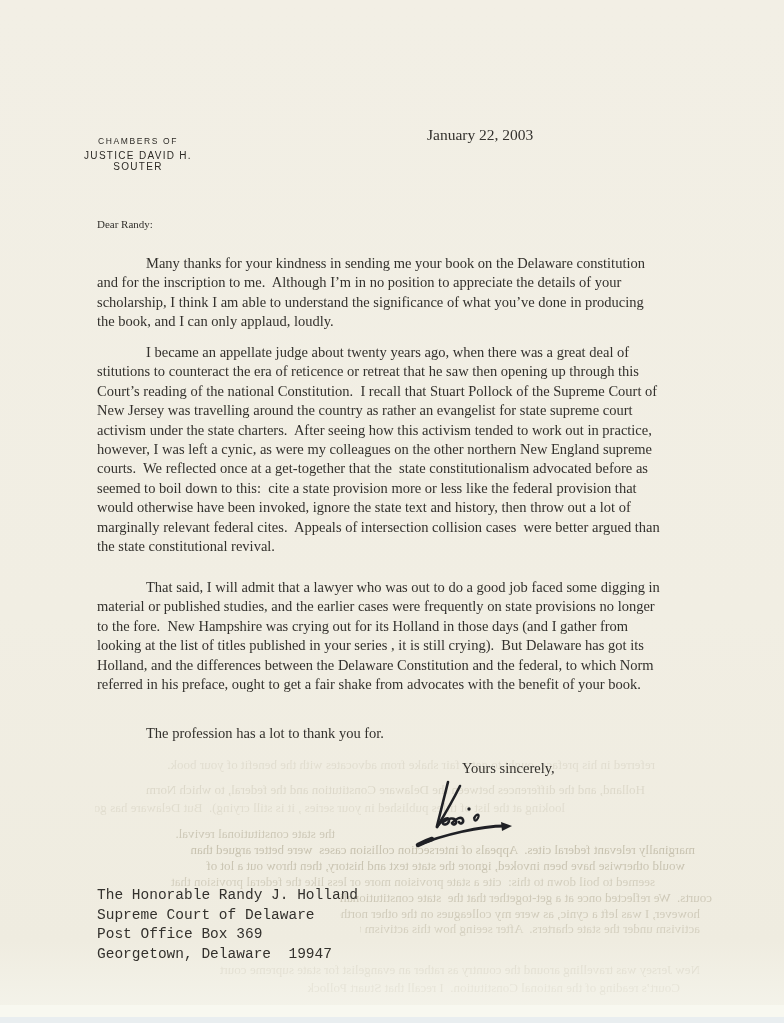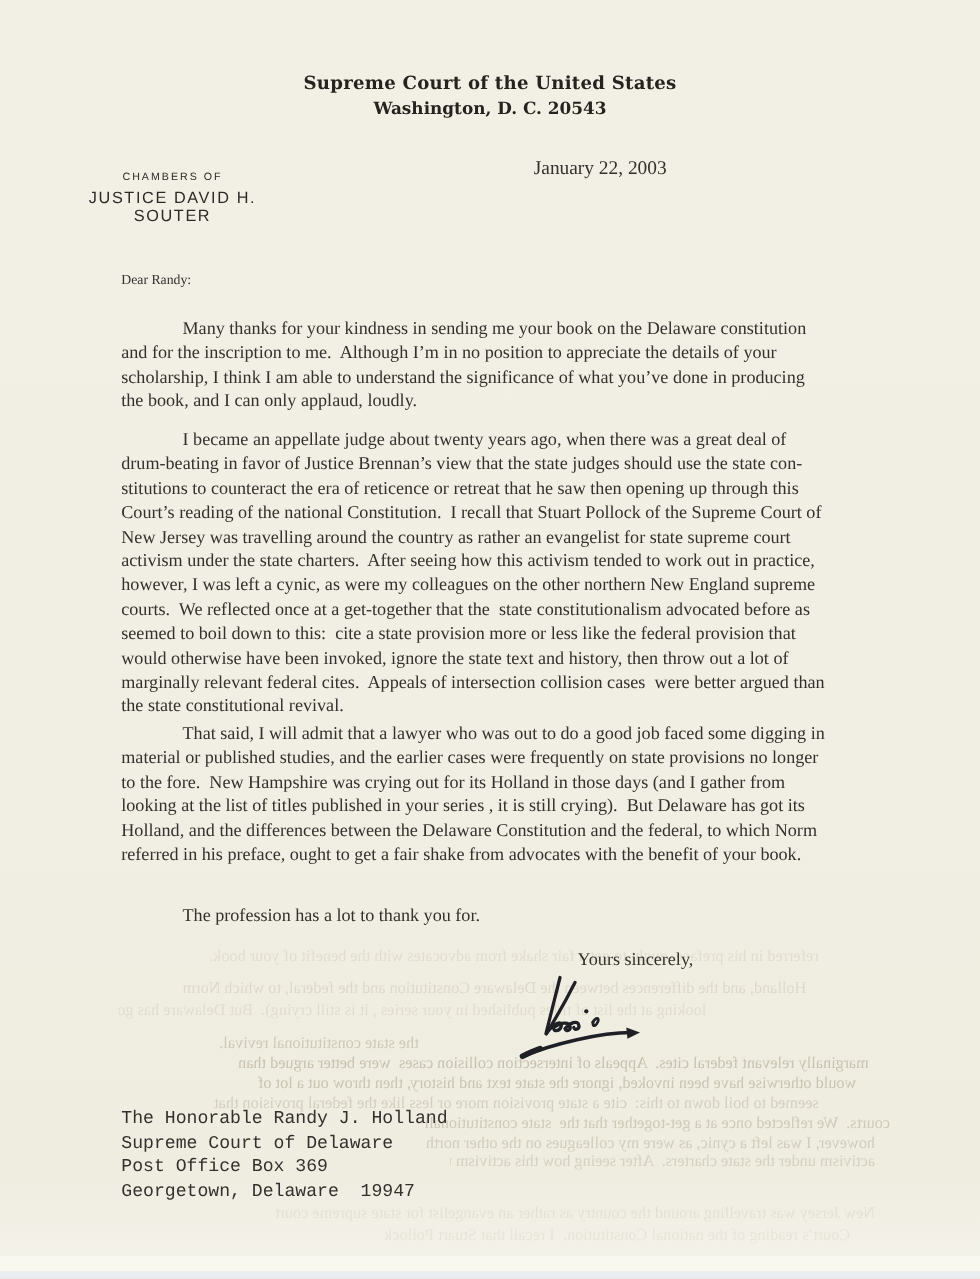--- a/index.html
+++ b/index.html
@@ -12,21 +12,21 @@
     font-family:"Liberation Serif",serif;
     color:#33312d;
   }
   
   .letterhead{position:absolute;top:58px;left:0;right:0;text-align:center;color:#26231f;}
   .court-name{font-family:"DejaVu Serif",serif;font-weight:bold;font-size:14.5px;letter-spacing:.2px;}
   .court-city{font-family:"DejaVu Serif",serif;font-weight:bold;font-size:13.5px;margin-top:4px;}
   .chambers{position:absolute;top:136px;left:58px;width:160px;text-align:center;
             font-family:"Liberation Sans",sans-serif;color:#2c2a26;}
   .chambers-label{font-size:8.5px;letter-spacing:1.6px;}
-  .chambers-name{font-size:13px;letter-spacing:1.3px;margin-top:4px;}
+  .chambers-name{font-size:10px;letter-spacing:1.3px;margin-top:4px;}
   .date{position:absolute;top:126px;left:427px;font-size:15.5px;}
   
   .salutation{position:absolute;top:218px;left:97px;font-size:11px;}
   .para{position:absolute;left:97px;width:625px;font-size:14.5px;line-height:19.4px;}
   .para .line{white-space:pre;}
   .para .line:first-child{text-indent:49px;}
   .p1{top:254px}.p2{top:343px}.p3{top:578px}.p4{top:724px}
   .closing{position:absolute;top:760px;left:427px;font-size:14.5px;margin-left:35px;}
   .signature{position:absolute;top:776px;left:408px;width:120px;height:80px;}
   .recipient{position:absolute;top:886px;left:97px;font-size:14.5px;line-height:19.6px;}
@@ -67,43 +67,38 @@
       <div class="line">marginally relevant federal cites.  Appeals of intersection collision cases  were better argued than</div>
       <div class="line">would otherwise have been invoked, ignore the state text and history, then throw out a lot of</div>
       <div class="line">seemed to boil down to this:  cite a state provision more or less like the federal provision that</div>
       <div class="line">courts.  We reflected once at a get-together that the  state constitutionalism advocated</div>
       <div class="line">however, I was left a cynic, as were my colleagues on the other northern New England</div>
       <div class="line">activism under the state charters.  After seeing how this activism tended to</div>
       <div class="line">New Jersey was travelling around the country as rather an evangelist for state supreme court</div>
       <div class="line">Court’s reading of the national Constitution.  I recall that Stuart Pollock</div>
     </div>
 
-  <header class="letterhead">
-    <div class="court-name">Supreme Court of the United States</div>
-    <div class="court-city">Washington, D. C. 20543</div>
-  </header>
 
   <div class="chambers">
     <div class="chambers-label">CHAMBERS OF</div>
     <div class="chambers-name">JUSTICE DAVID H. SOUTER</div>
   </div>
 
   <div class="date">January 22, 2003</div>
 
   <div class="salutation">Dear Randy:</div>
 
   <div class="para p1">
       <div class="line">Many thanks for your kindness in sending me your book on the Delaware constitution</div>
       <div class="line">and for the inscription to me.  Although I’m in no position to appreciate the details of your</div>
       <div class="line">scholarship, I think I am able to understand the significance of what you’ve done in producing</div>
       <div class="line">the book, and I can only applaud, loudly.</div>
     </div>
   <div class="para p2">
       <div class="line">I became an appellate judge about twenty years ago, when there was a great deal of</div>
-      <div class="line">drum-beating in favor of Justice Brennan’s view that the state judges should use the state con-</div>
       <div class="line">stitutions to counteract the era of reticence or retreat that he saw then opening up through this</div>
       <div class="line">Court’s reading of the national Constitution.  I recall that Stuart Pollock of the Supreme Court of</div>
       <div class="line">New Jersey was travelling around the country as rather an evangelist for state supreme court</div>
       <div class="line">activism under the state charters.  After seeing how this activism tended to work out in practice,</div>
       <div class="line">however, I was left a cynic, as were my colleagues on the other northern New England supreme</div>
       <div class="line">courts.  We reflected once at a get-together that the  state constitutionalism advocated before as</div>
       <div class="line">seemed to boil down to this:  cite a state provision more or less like the federal provision that</div>
       <div class="line">would otherwise have been invoked, ignore the state text and history, then throw out a lot of</div>
       <div class="line">marginally relevant federal cites.  Appeals of intersection collision cases  were better argued than</div>
       <div class="line">the state constitutional revival.</div>

